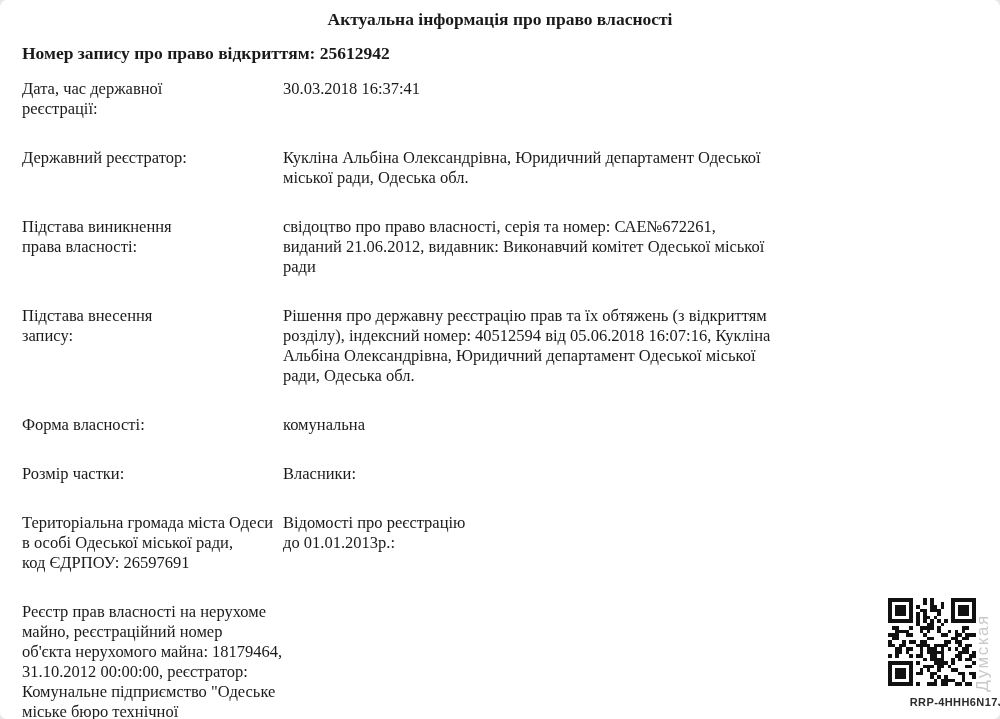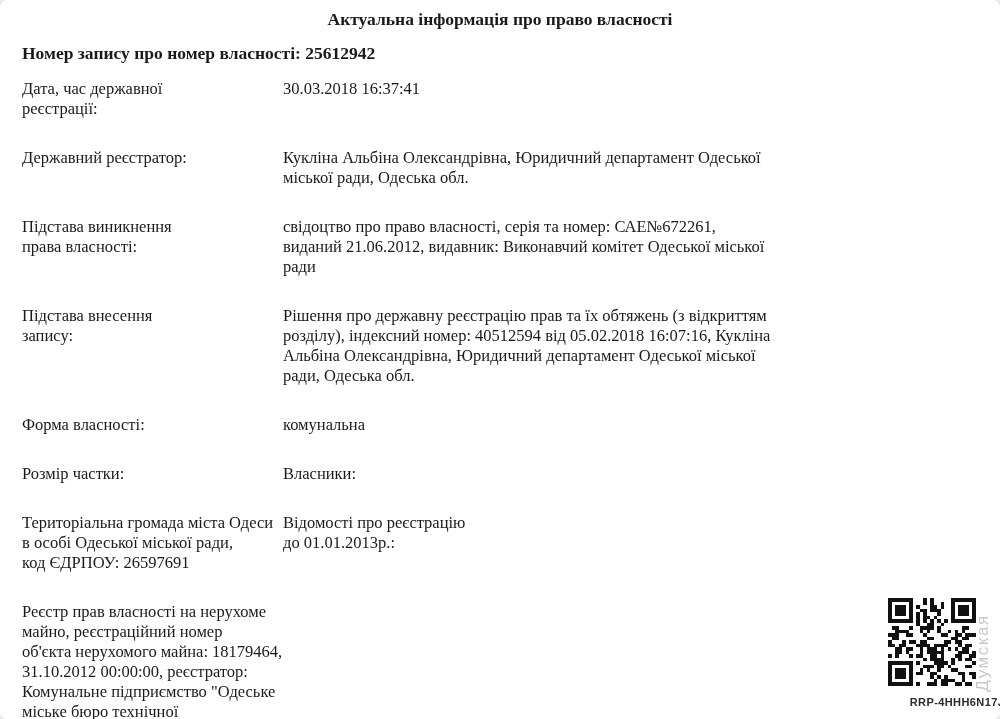--- a/index.html
+++ b/index.html
@@ -70,21 +70,21 @@
   }
 </style>
 </head>
 <body>
 
 <div class="page">
 
   <div class="doc-title">Актуальна інформація про право власності</div>
 
   <div class="record-line">
-    <span>Номер запису про номер власності:</span>
+    <span>Номер запису про право відкриттям:</span>
     <span>25612942</span>
   </div>
 
   <div class="info-table">
     <div class="cell">Дата, час державної
 реєстрації:</div>
     <div class="cell">30.03.2018 16:37:41</div>
 
     <div class="cell">Державний реєстратор:</div>
     <div class="cell">Кукліна Альбіна Олександрівна, Юридичний департамент Одеської
@@ -92,21 +92,21 @@
 
     <div class="cell">Підстава виникнення
 права власності:</div>
     <div class="cell">свідоцтво про право власності, серія та номер: САЕ№672261,
 виданий 21.06.2012, видавник: Виконавчий комітет Одеської міської
 ради</div>
 
     <div class="cell">Підстава внесення
 запису:</div>
     <div class="cell">Рішення про державну реєстрацію прав та їх обтяжень (з відкриттям
-розділу), індексний номер: 40512594 від 05.02.2018 16:07:16, Кукліна
+розділу), індексний номер: 40512594 від 05.06.2018 16:07:16, Кукліна
 Альбіна Олександрівна, Юридичний департамент Одеської міської
 ради, Одеська обл.</div>
 
     <div class="cell">Форма власності:</div>
     <div class="cell">комунальна</div>
 
     <div class="cell">Розмір частки:</div>
 
     <div class="cell">Власники:</div>
     <div class="cell">Територіальна громада міста Одеси в особі Одеської міської ради,

